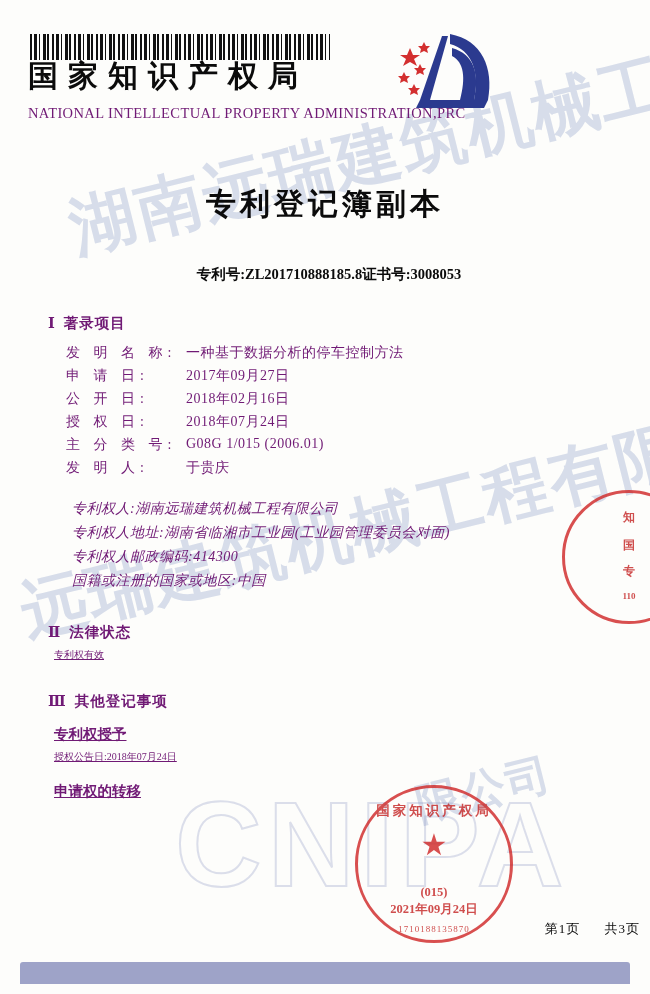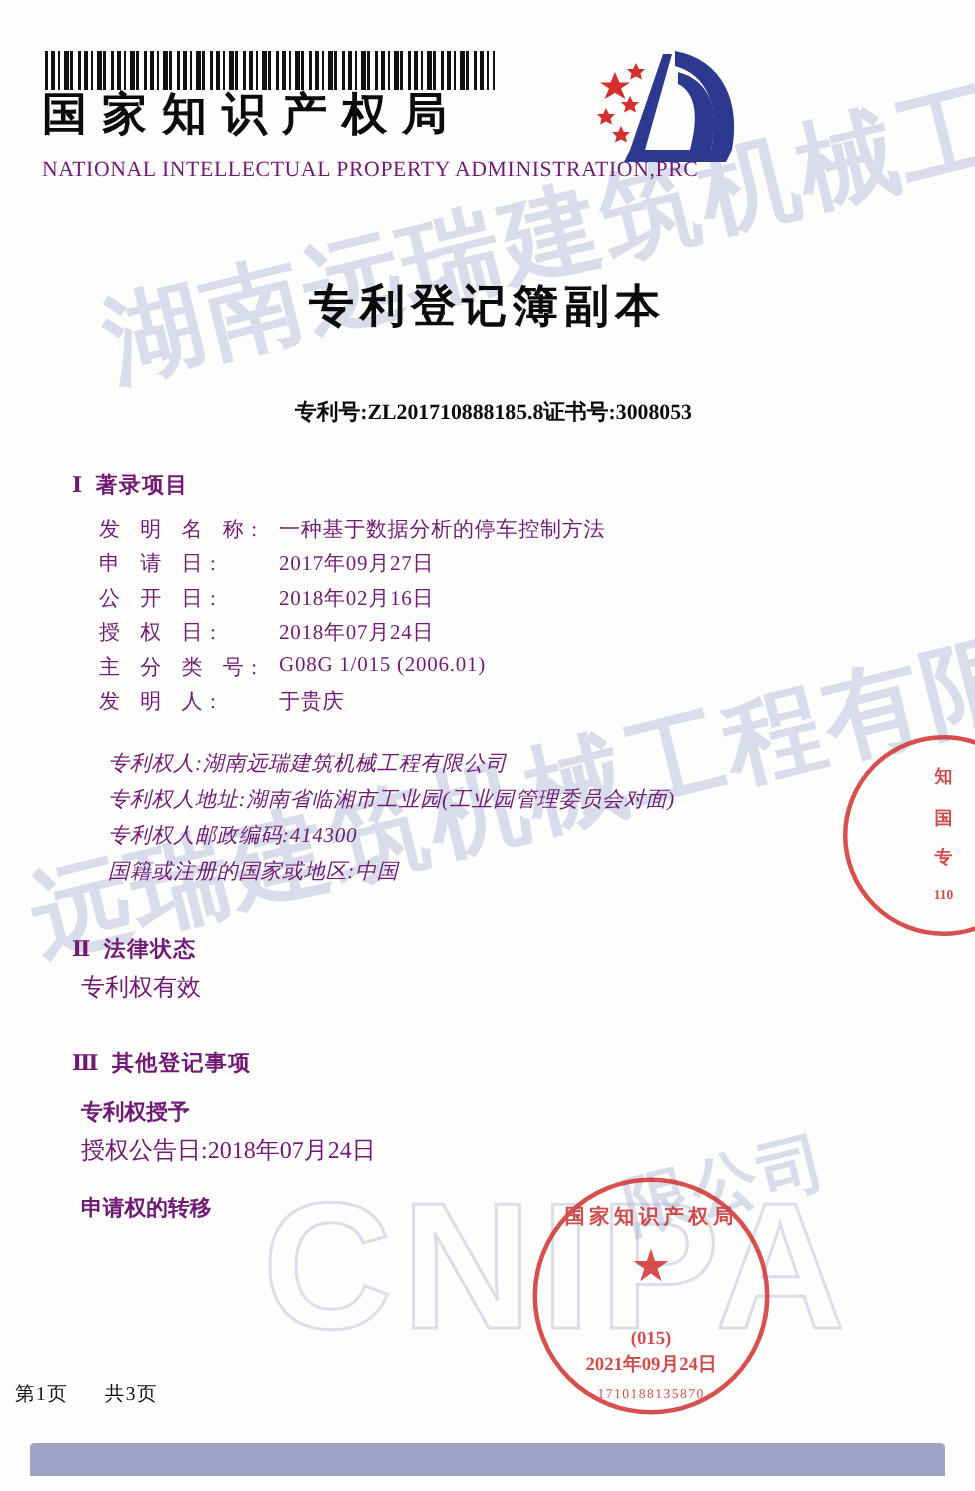--- a/index.html
+++ b/index.html
@@ -168,26 +168,28 @@
     margin: 18px 0 0 24px;
     font-style: italic;
   }
   .plain-lines div {
     padding: 3px 0;
     font-size: 14px;
     letter-spacing: 0.5px;
   }
   .sub-line {
     margin: 6px 0 0 6px;
-    font-size: 16px;
+    font-size: 10px;
+    text-decoration: underline;
   }
   .sub-bold {
     margin: 18px 0 0 6px;
     font-size: 14.5px;
     font-weight: 700;
+    text-decoration: underline;
   }
   .sub-bold.tight { margin-top: 14px; }
 
   
   .seal {
     position: absolute;
     border-radius: 50%;
     border: 3px solid #d02a2a;
     z-index: 5;
     opacity: 0.82;
@@ -263,21 +265,21 @@
     font-weight: 700;
     font-size: 12px;
   }
 
   
   .footer {
     position: absolute;
     bottom: 56px;
     left: 0;
     width: 100%;
-    text-align: left;
+    text-align: right;
     font-size: 13px;
     z-index: 3;
     color: #0b0b0b;
     letter-spacing: 1px;
   }
   .footer span { margin: 0 10px; }
   .bottom-bar {
     position: absolute;
     left: 20px;
     right: 20px;

